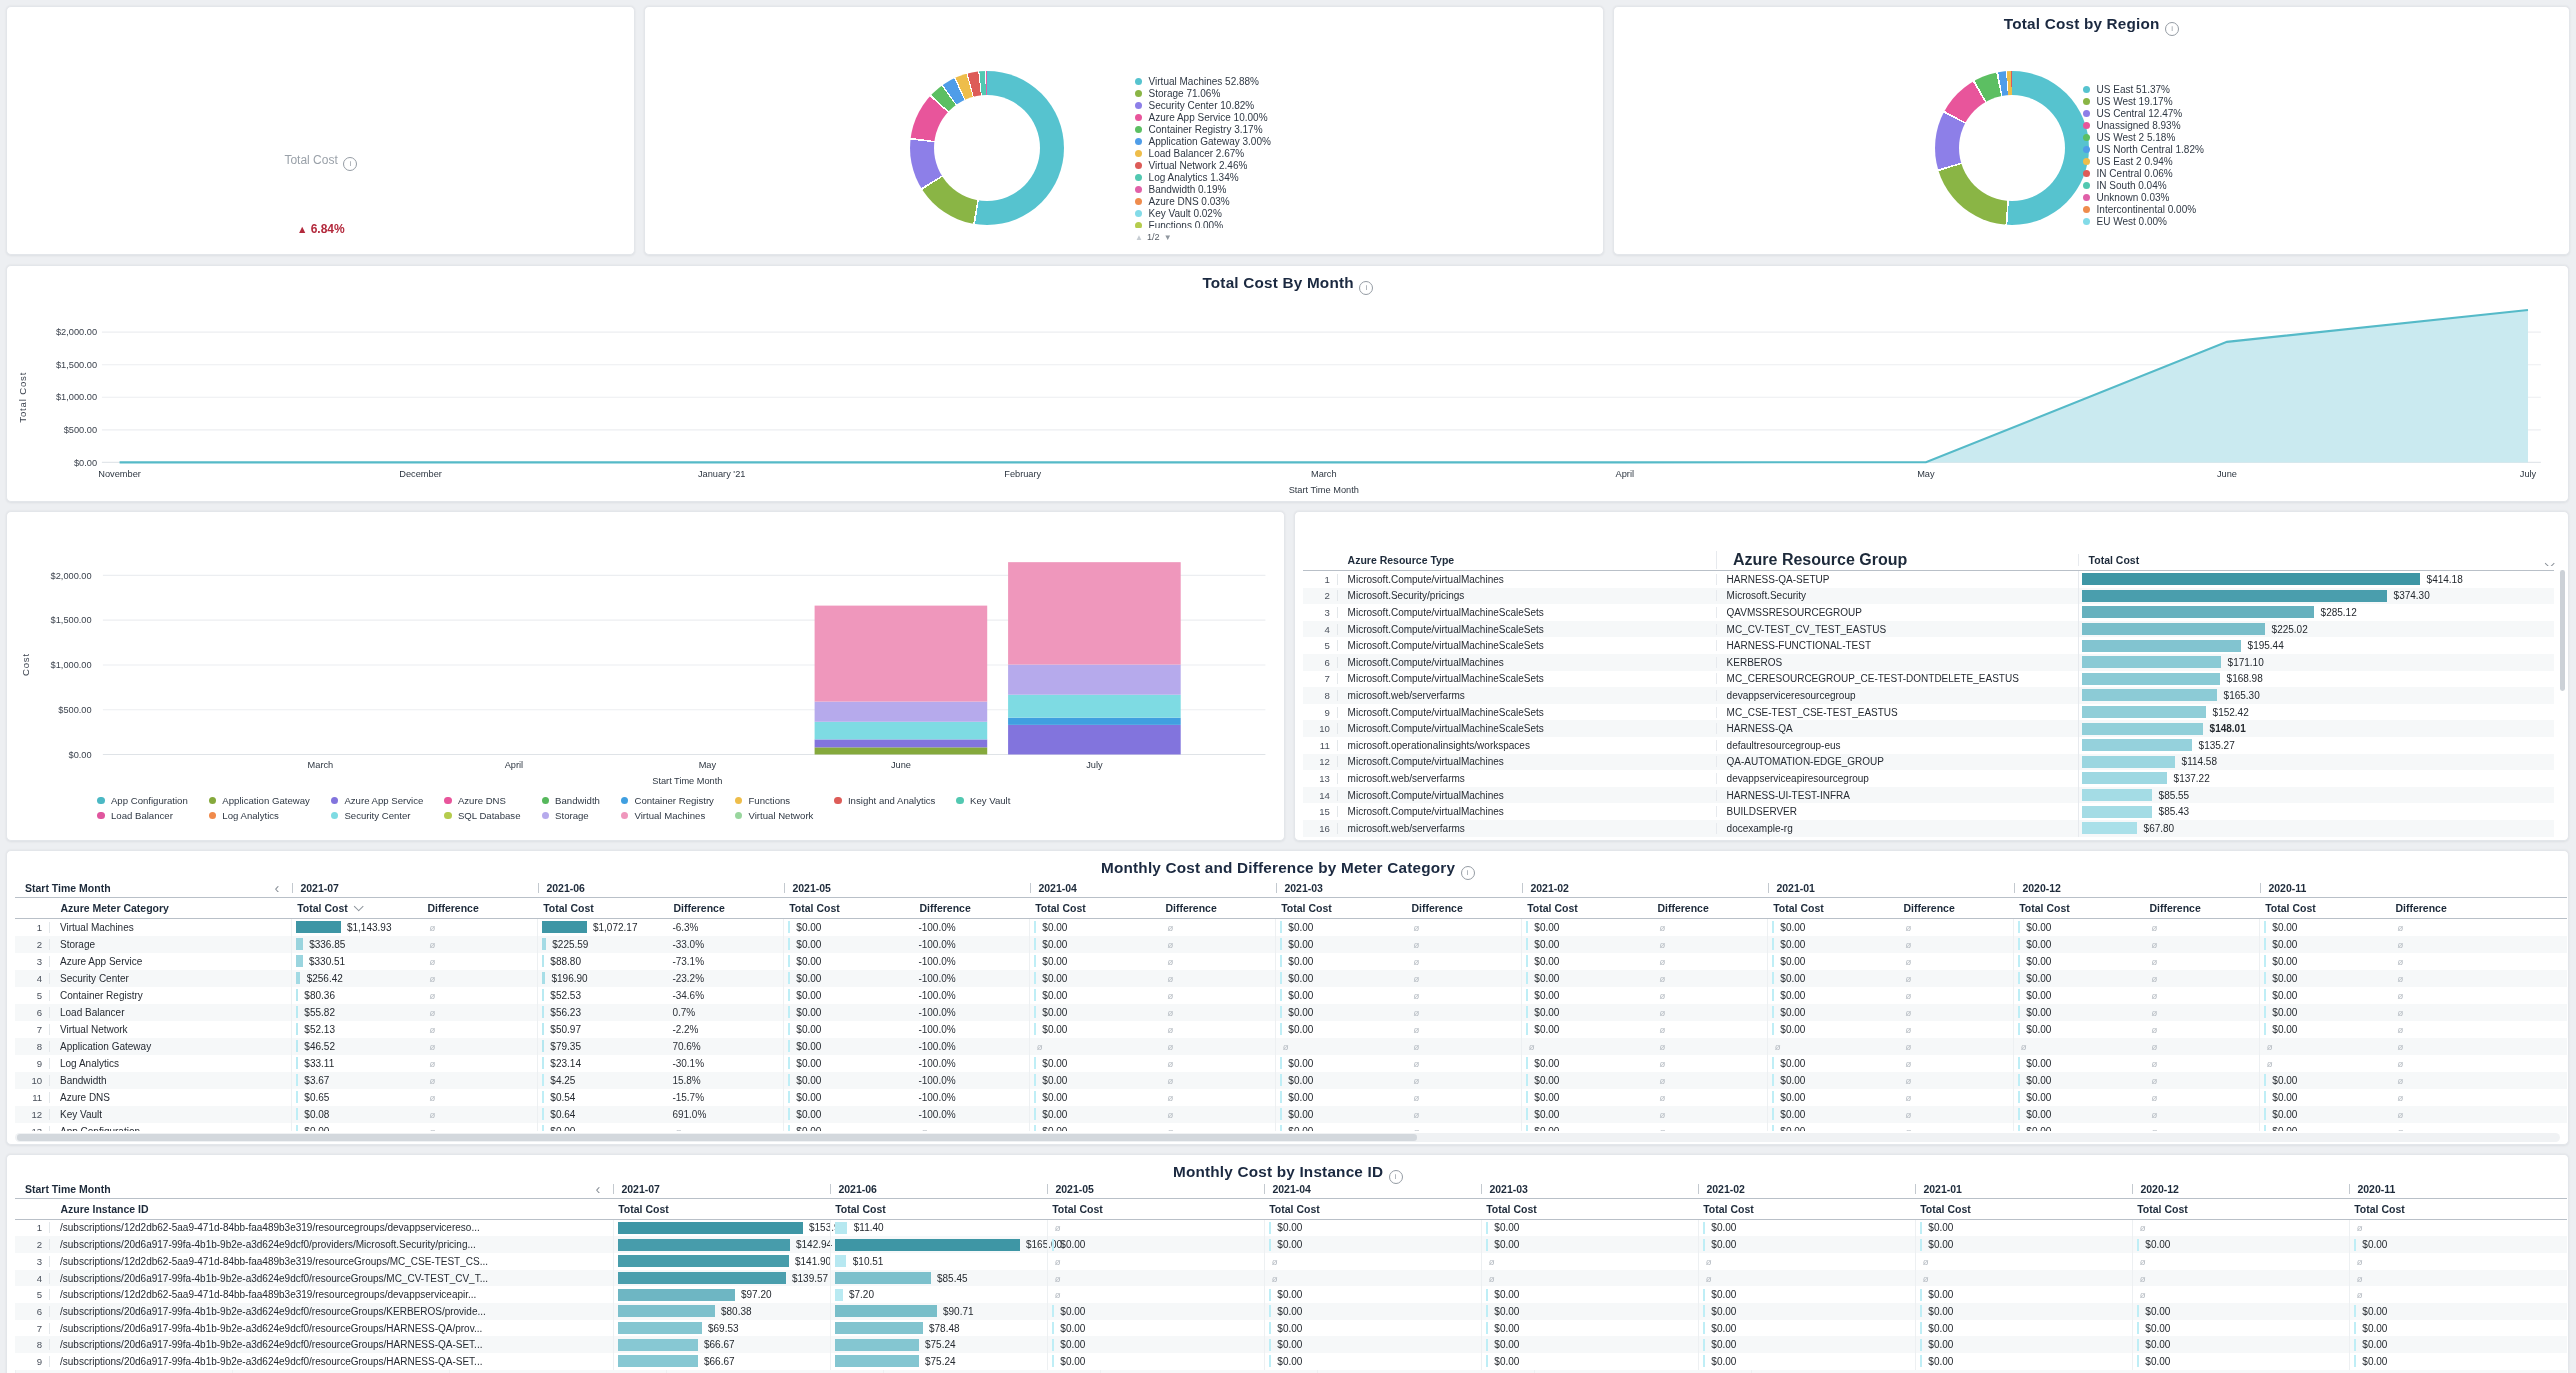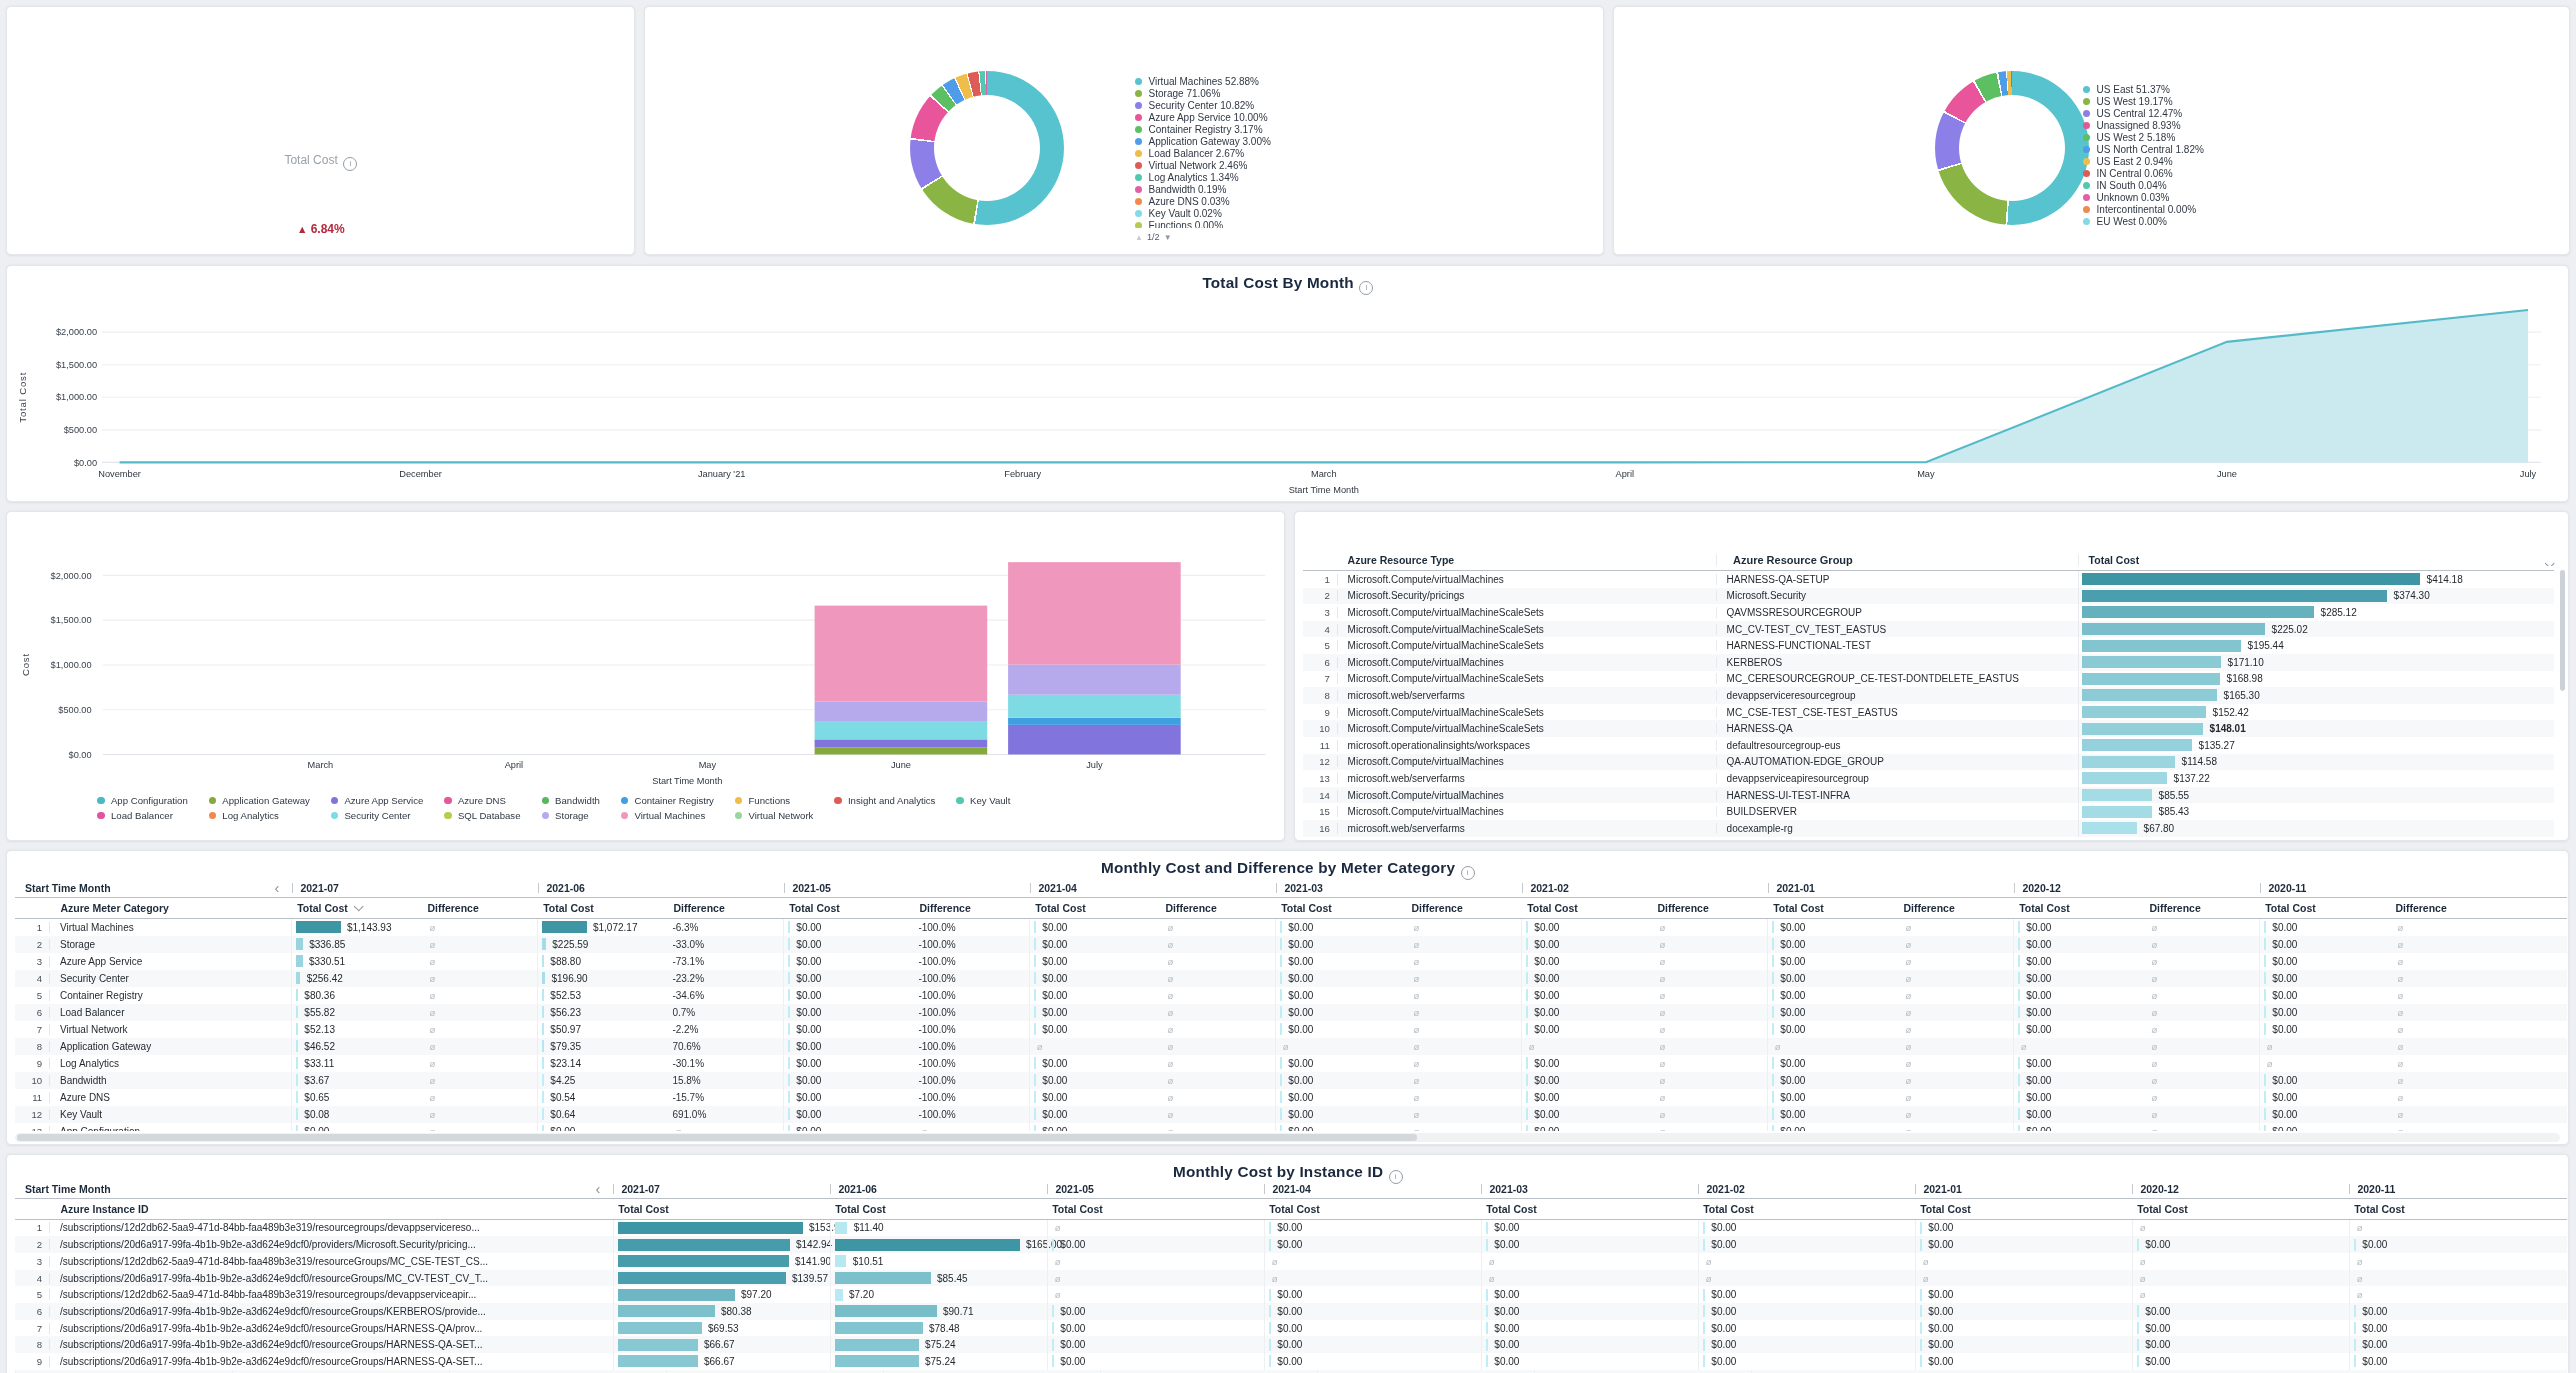--- a/index.html
+++ b/index.html
@@ -138,20 +138,21 @@
       </div>
     </div>
   <div class="pager" style="left:490px;top:225px;">
     <span class="up">▲</span>
     <span>1/2</span>
     <span class="dn">▼</span>
   </div>
 </section>
 
 <section class="card" style="left:1613px;top:6.4px;width:957px;height:249px;">
+  <div class="card-title"><span>Total Cost by Region</span><span class="info-icon">i</span></div>
   <div class="donut" id="regionDonut" style="left: 321px; top: 64px; background: conic-gradient(rgb(86, 195, 207) 0%, rgb(86, 195, 207) 50.9649%, rgb(255, 255, 255) 50.9649%, rgb(255, 255, 255) 51.3649%, rgb(138, 181, 69) 51.3649%, rgb(138, 181, 69) 70.1329%, rgb(255, 255, 255) 70.1329%, rgb(255, 255, 255) 70.5329%, rgb(141, 127, 232) 70.5329%, rgb(141, 127, 232) 82.6017%, rgb(255, 255, 255) 82.6017%, rgb(255, 255, 255) 83.0017%, rgb(232, 85, 155) 83.0017%, rgb(232, 85, 155) 91.5308%, rgb(255, 255, 255) 91.5308%, rgb(255, 255, 255) 91.9308%, rgb(92, 191, 98) 91.9308%, rgb(92, 191, 98) 96.7103%, rgb(255, 255, 255) 96.7103%, rgb(255, 255, 255) 97.1103%, rgb(79, 157, 232) 97.1103%, rgb(79, 157, 232) 98.7481%, rgb(255, 255, 255) 98.7481%, rgb(255, 255, 255) 98.9301%, rgb(238, 189, 74) 98.9301%, rgb(238, 189, 74) 99.87%, rgb(221, 92, 88) 99.87%, rgb(221, 92, 88) 99.93%, rgb(82, 200, 177) 99.93%, rgb(82, 200, 177) 99.97%, rgb(224, 96, 168) 99.97%, rgb(224, 96, 168) 100%);"></div>
   <div class="dlegend" id="regionLegend" style="left:469px;top:76px;width:450px;height:153px;">
       <div class="li">
         <span class="dot" style="background:#56c3cf"></span>
         <span>US East 51.37%</span>
       </div>
       <div class="li">
         <span class="dot" style="background:#8ab545"></span>
         <span>US West 19.17%</span>
       </div>
@@ -341,21 +342,21 @@
         </div>
       </div>
     </div>
 </section>
 
 <section class="card" style="left:1294px;top:511px;width:1275px;height:330px;">
   <div id="resTable" style="position:absolute;left:8px;top:37px;right:14.5px;">
       <div class="trow hdr hsep" style="height:21px;">
         <div class="rt-num cell-num" style="border-right:none;"></div>
         <div class="rt-type cname hdr" style="font-size:10.5px;">Azure Resource Type</div>
-        <div class="rt-group cname hdr" style="font-size:11px;padding-left:16px;">Azure Resource Group</div>
+        <div class="rt-group cname hdr" style="font-size:16px;padding-left:16px;">Azure Resource Group</div>
         <div class="rt-cost cname hdr" style="font-size:10.5px;">Total Cost<span class="chev-down" style="position:absolute;right:6.4px;top:6.4px;"></span></div>
       </div>
       <div class="trow" style="height:16.6px;">
         <div class="rt-num cell-num">1</div>
         <div class="rt-type cname">Microsoft.Compute/virtualMachines</div>
         <div class="rt-group cname">HARNESS-QA-SETUP</div>
         <div class="rt-cost ccell" style="border-left:0.8px solid #e7eaee;">
           <span class="bar" style="width:338px;background:rgb(62,150,165)"></span>
           <span class="val">$414.18</span>
         </div>

